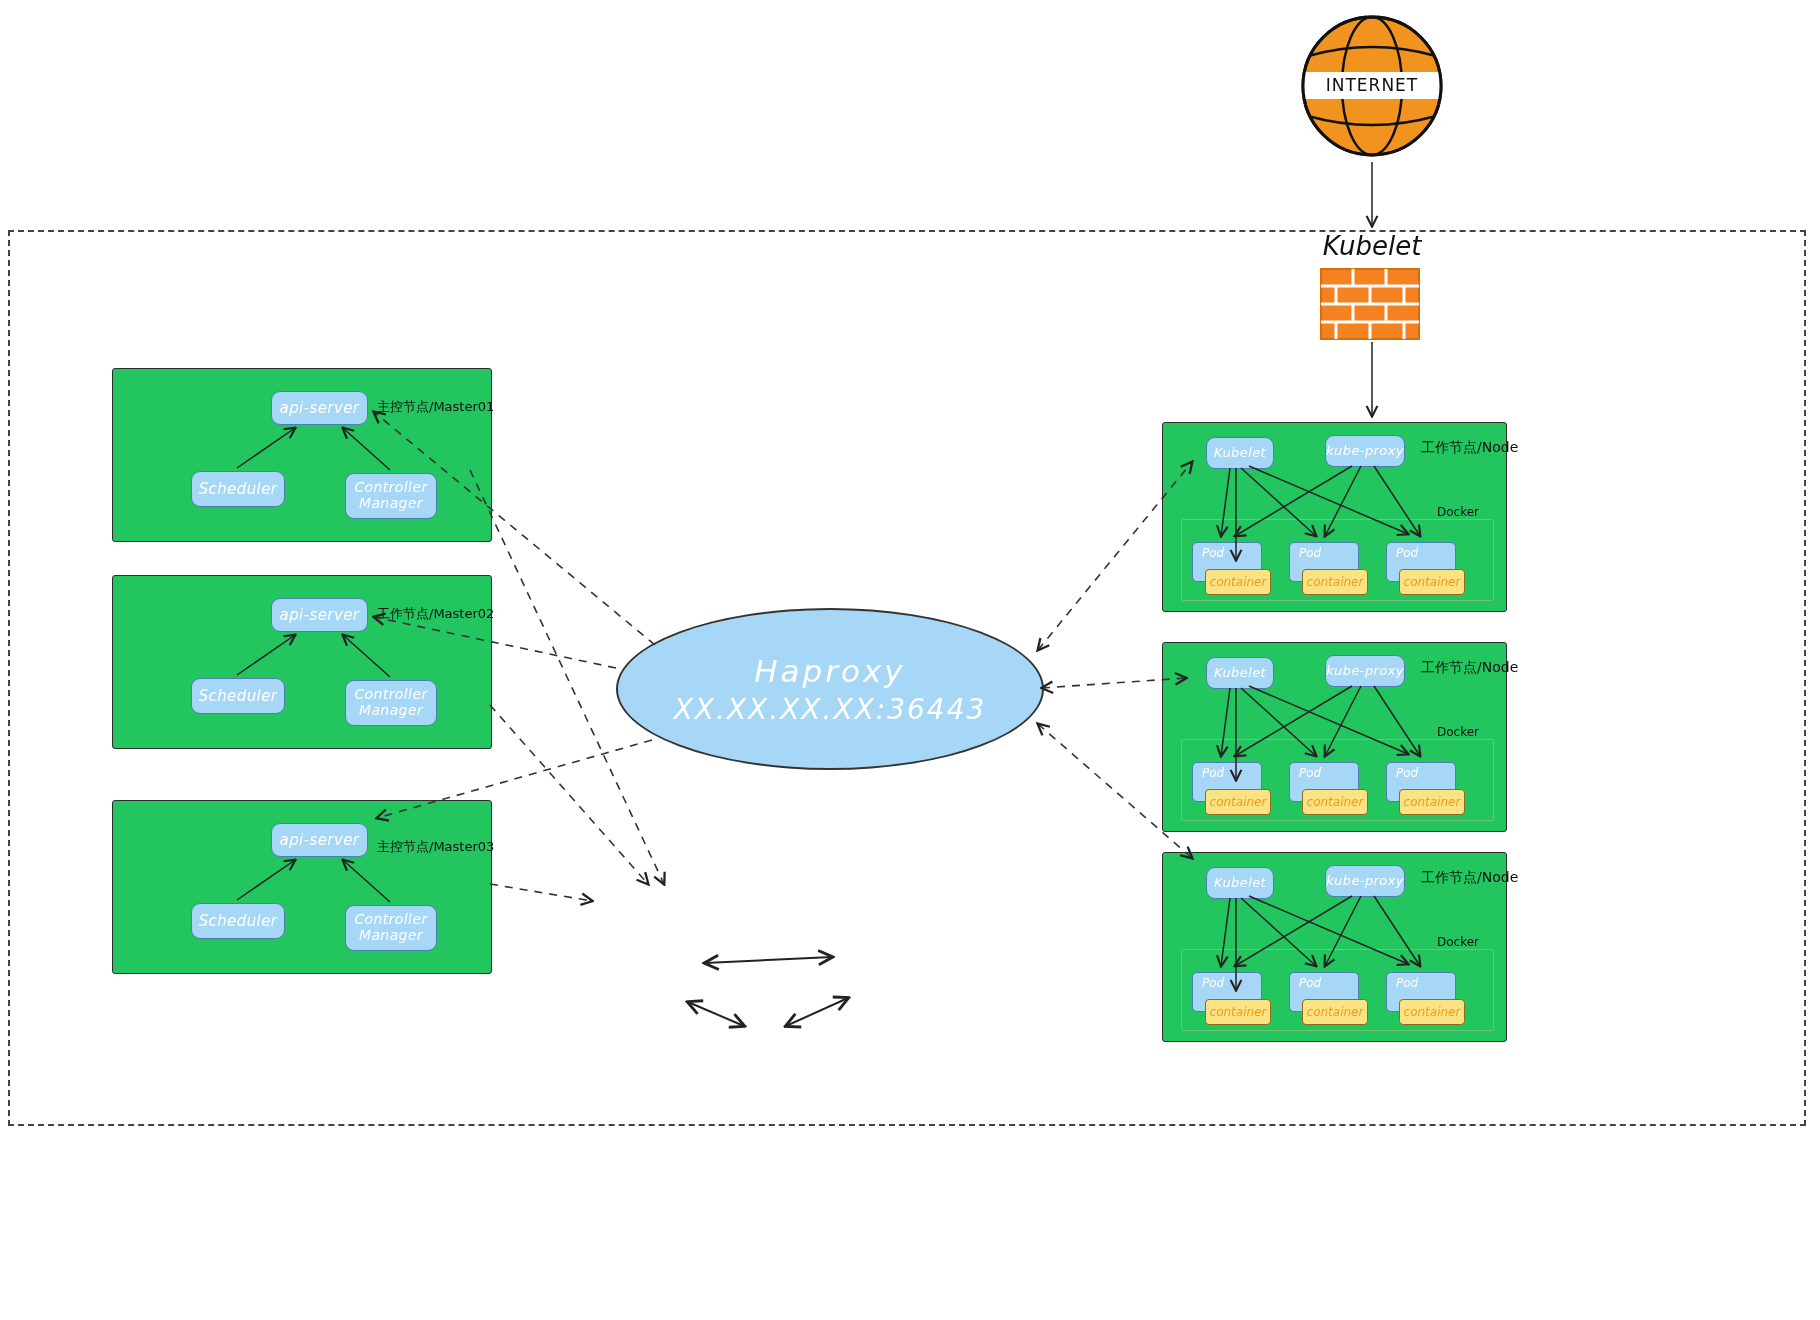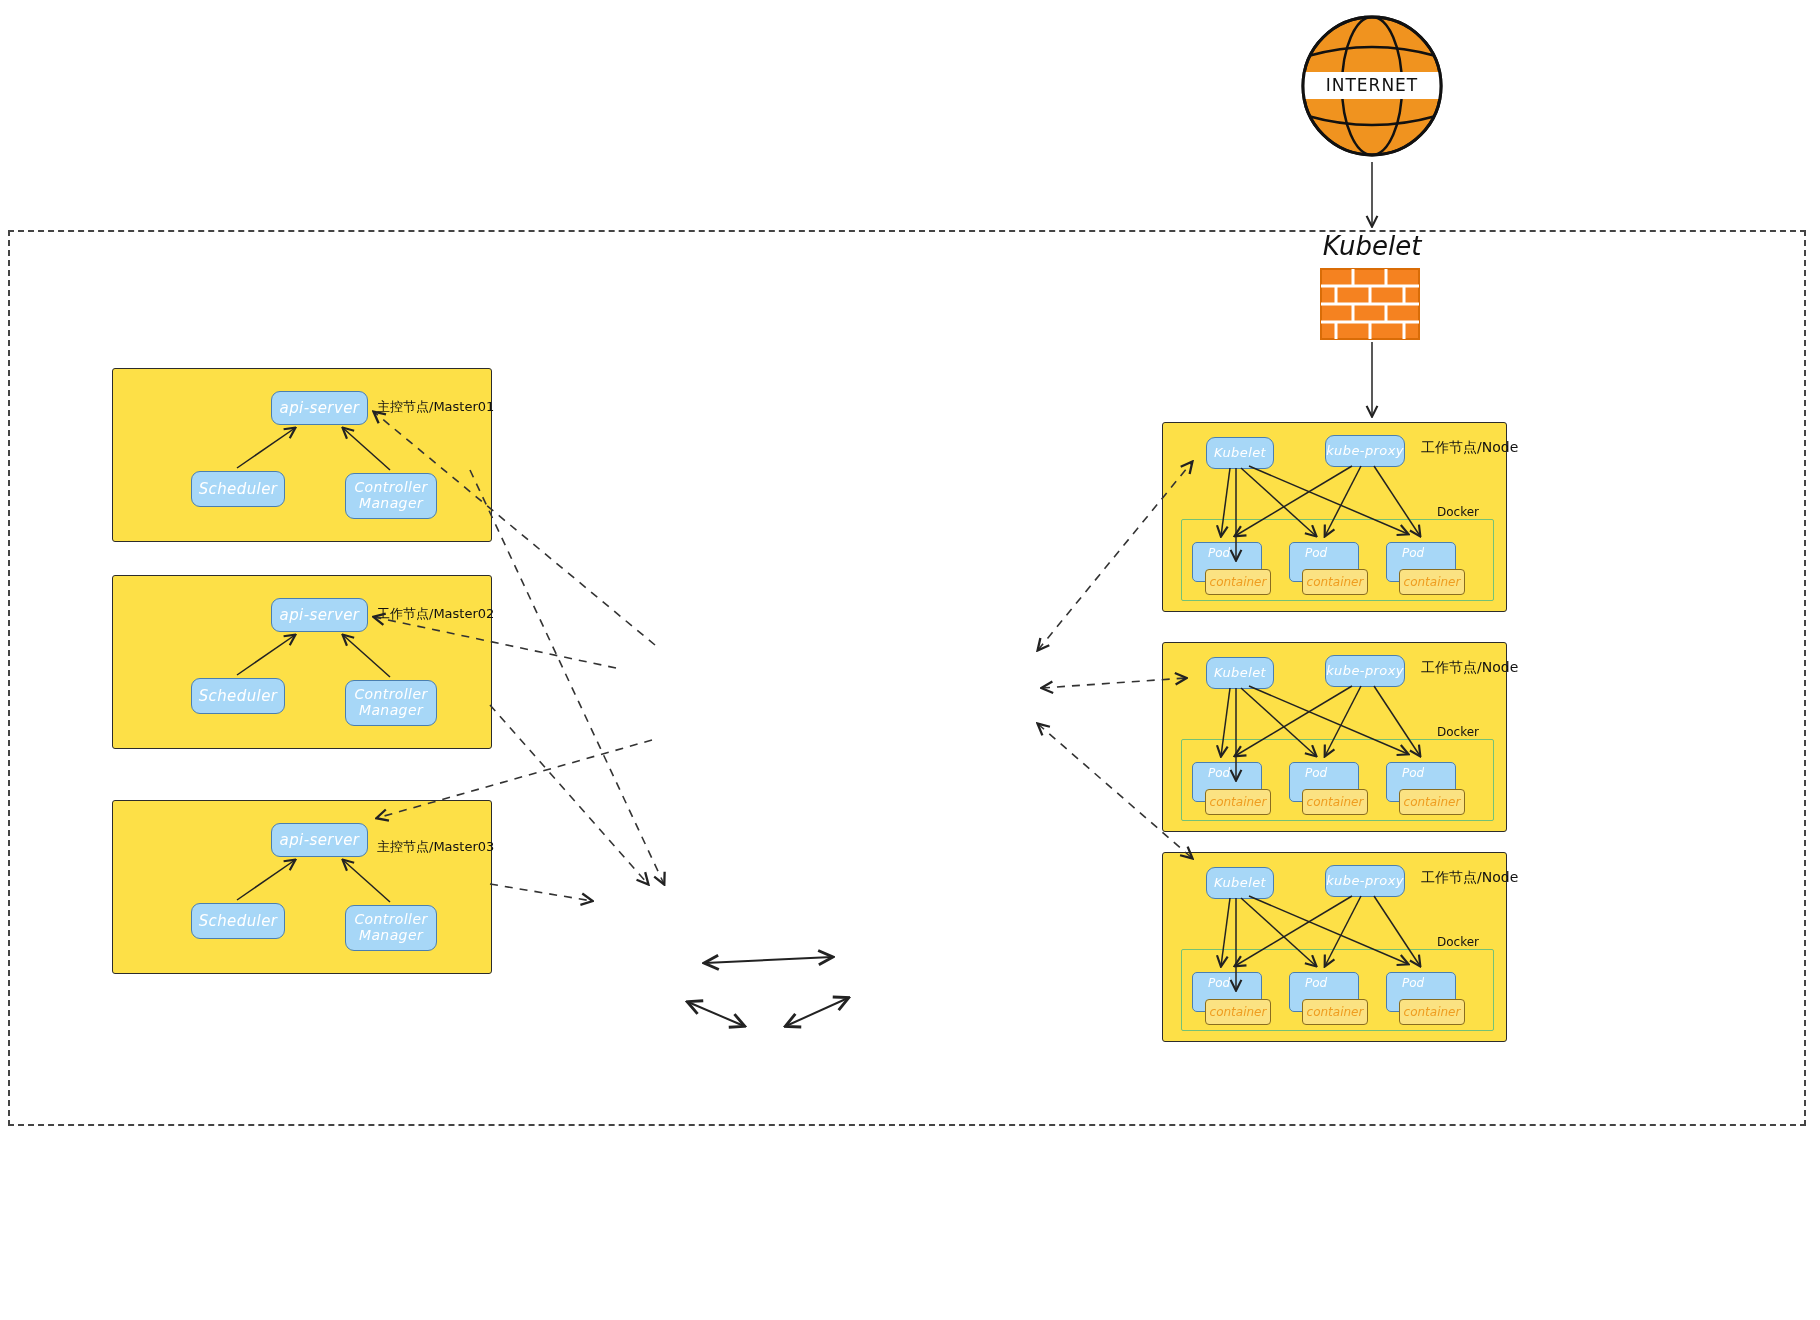--- a/index.html
+++ b/index.html
@@ -2,40 +2,40 @@
 <html><head>
 <meta charset="utf-8">
 <style>
   html,body{margin:0;padding:0;background:#fff;}
   .canvas{position:relative;width:1820px;height:1320px;background:#ffffff;
           font-family:"DejaVu Sans",sans-serif;overflow:hidden;}
   .boundary{position:absolute;left:8px;top:230px;width:1798px;height:896px;
             border:2px dashed #444;box-sizing:border-box;}
   .conn{position:absolute;left:0;top:0;pointer-events:none;z-index:6;}
   .box-layer{position:absolute;left:0;top:0;width:100%;height:100%;z-index:3;}
-  .outline-box{position:absolute;border:1.6px solid #2c2c2c;border-radius:3px;background:#fde047;}
+  .outline-box{position:absolute;border:1.6px solid #2c2c2c;border-radius:3px;background:#22c55e;}
   .blue-box{position:absolute;background:#a7d7f7;border:1.5px solid #4a7fb0;border-radius:9px;
             color:#fff;font-style:italic;display:flex;align-items:center;justify-content:center;
             text-align:center;letter-spacing:.4px;line-height:1.12;box-sizing:border-box;}
   .small-label{position:absolute;font-size:13px;color:#111;white-space:nowrap;}
   .haproxy{position:absolute;left:616px;top:608px;width:424px;height:158px;background:#a7d7f7;
            border:2px solid #333;border-radius:50%;display:flex;flex-direction:column;
            align-items:center;justify-content:center;color:#fff;font-style:italic;z-index:4;}
   .haproxy .l1{font-size:31px;letter-spacing:3px;}
   .haproxy .l2{font-size:28px;letter-spacing:2px;margin-top:4px;}
   .fw-label{position:absolute;left:1302px;top:231px;width:140px;text-align:center;
             font-size:26px;font-style:italic;color:#111;z-index:4;}
   .icon-abs{position:absolute;z-index:4;}
   .docker-area{position:absolute;border:1.5px solid #74c276;border-radius:2px;box-sizing:border-box;}
   .docker-label{position:absolute;font-size:12px;color:#111;}
   .node-title{position:absolute;font-size:14px;color:#111;white-space:nowrap;}
   .pod-wrap{position:absolute;width:80px;height:56px;}
   .pod-box{position:absolute;left:0;top:0;width:70px;height:40px;background:#a7d7f7;
            border:1.5px solid #4a7fb0;border-radius:5px;color:#fff;font-style:italic;
-           font-size:12px;padding:3px 0 0 15px;box-sizing:border-box;}
+           font-size:12px;padding:3px 0 0 9px;box-sizing:border-box;}
   .container-box{position:absolute;left:13px;top:27px;width:66px;height:26px;background:#fbe282;
            border:1.4px solid #8a6d1f;border-radius:4px;color:#ef9d20;font-style:italic;
            font-size:12px;display:flex;align-items:center;justify-content:center;box-sizing:border-box;}
   .cyl{position:absolute;}
 </style>
 </head>
 <body>
 
 <div class="canvas">
 
@@ -81,20 +81,24 @@
       <div class="blue-box" style="left:232px;top:104px;width:92px;height:46px;font-size:14px">Controller Manager</div>
     </div>
 
     <div class="outline-box" style="left:112px;top:800px;width:378px;height:172px">
       <div class="blue-box" style="left:158px;top:22px;width:97px;height:34px;font-size:15px">api-server</div>
       <div class="small-label" style="left:264px;top:37px">主控节点/Master03</div>
       <div class="blue-box" style="left:78px;top:102px;width:94px;height:36px;font-size:15px">Scheduler</div>
       <div class="blue-box" style="left:232px;top:104px;width:92px;height:46px;font-size:14px">Controller Manager</div>
     </div>
 
+    <div class="haproxy">
+      <div class="l1">Haproxy</div>
+      <div class="l2">XX.XX.XX.XX:36443</div>
+    </div>
 
 
     <div class="outline-box" style="left:1162px;top:422px;width:343px;height:188px">
       <div class="blue-box" style="left:43px;top:14px;width:68px;height:32px;font-size:13px">Kubelet</div>
       <div class="blue-box" style="left:162px;top:12px;width:80px;height:32px;font-size:13px">kube-proxy</div>
       <div class="node-title" style="left:258px;top:16px">工作节点/Node</div>
       <div class="docker-label" style="left:274px;top:82px">Docker</div>
       <div class="docker-area" style="left:18px;top:96px;width:313px;height:82px">
         <div class="pod-wrap" style="left:10px;top:22px">
           <div class="pod-box">Pod</div>

